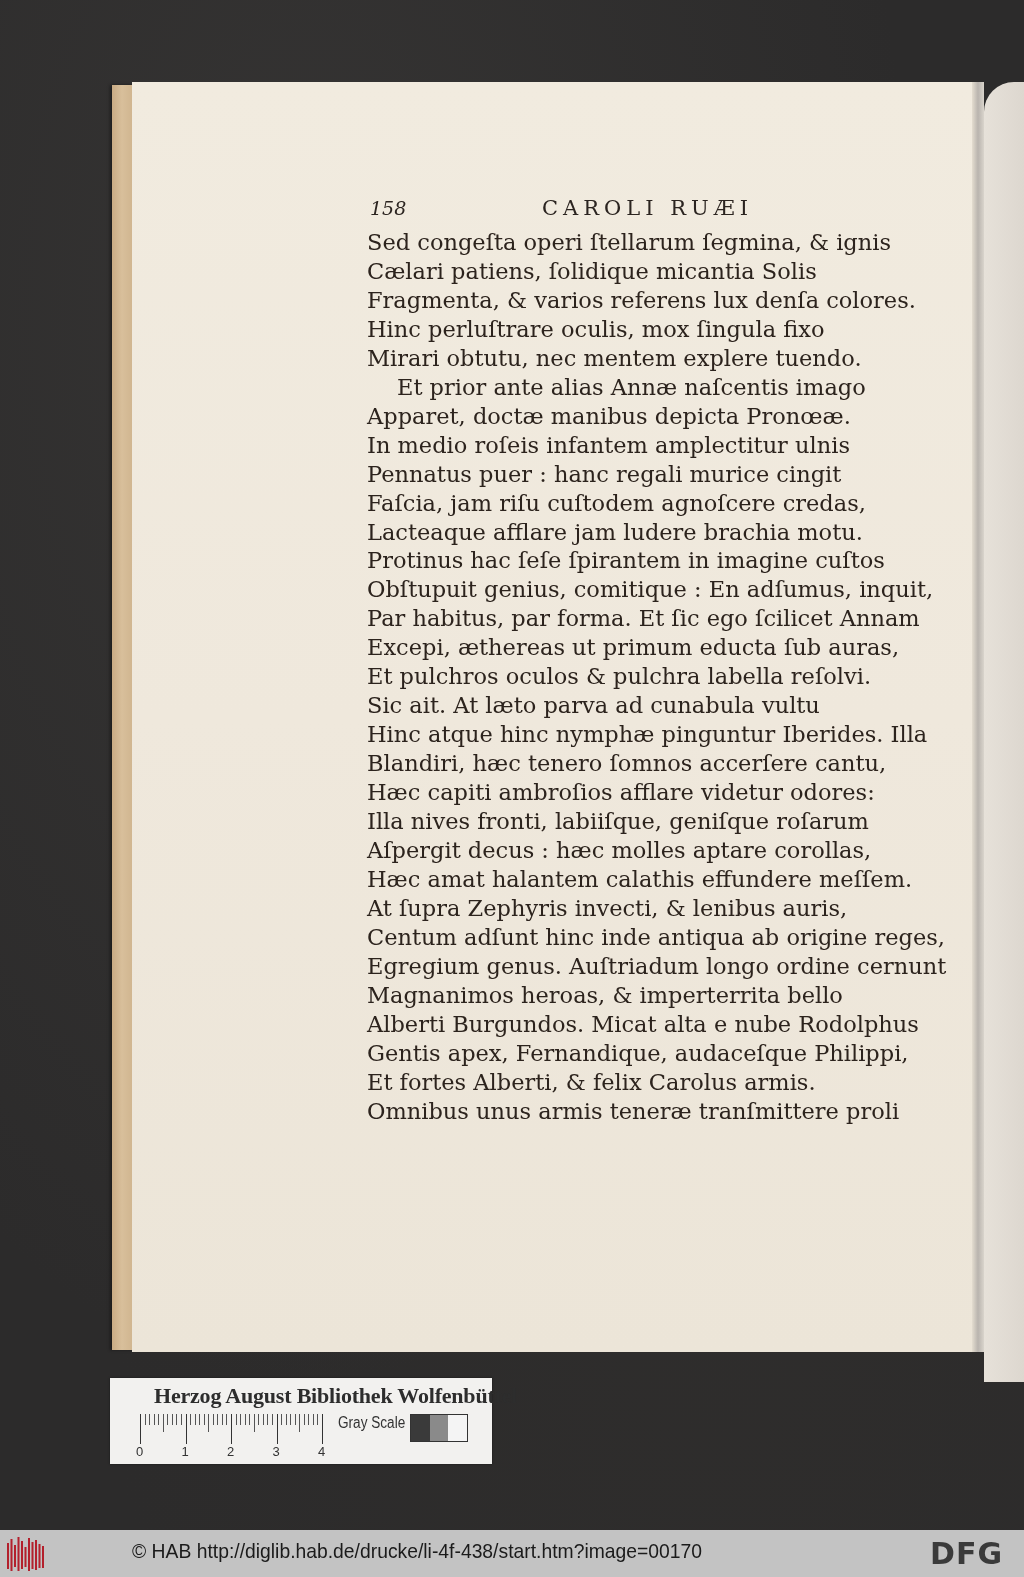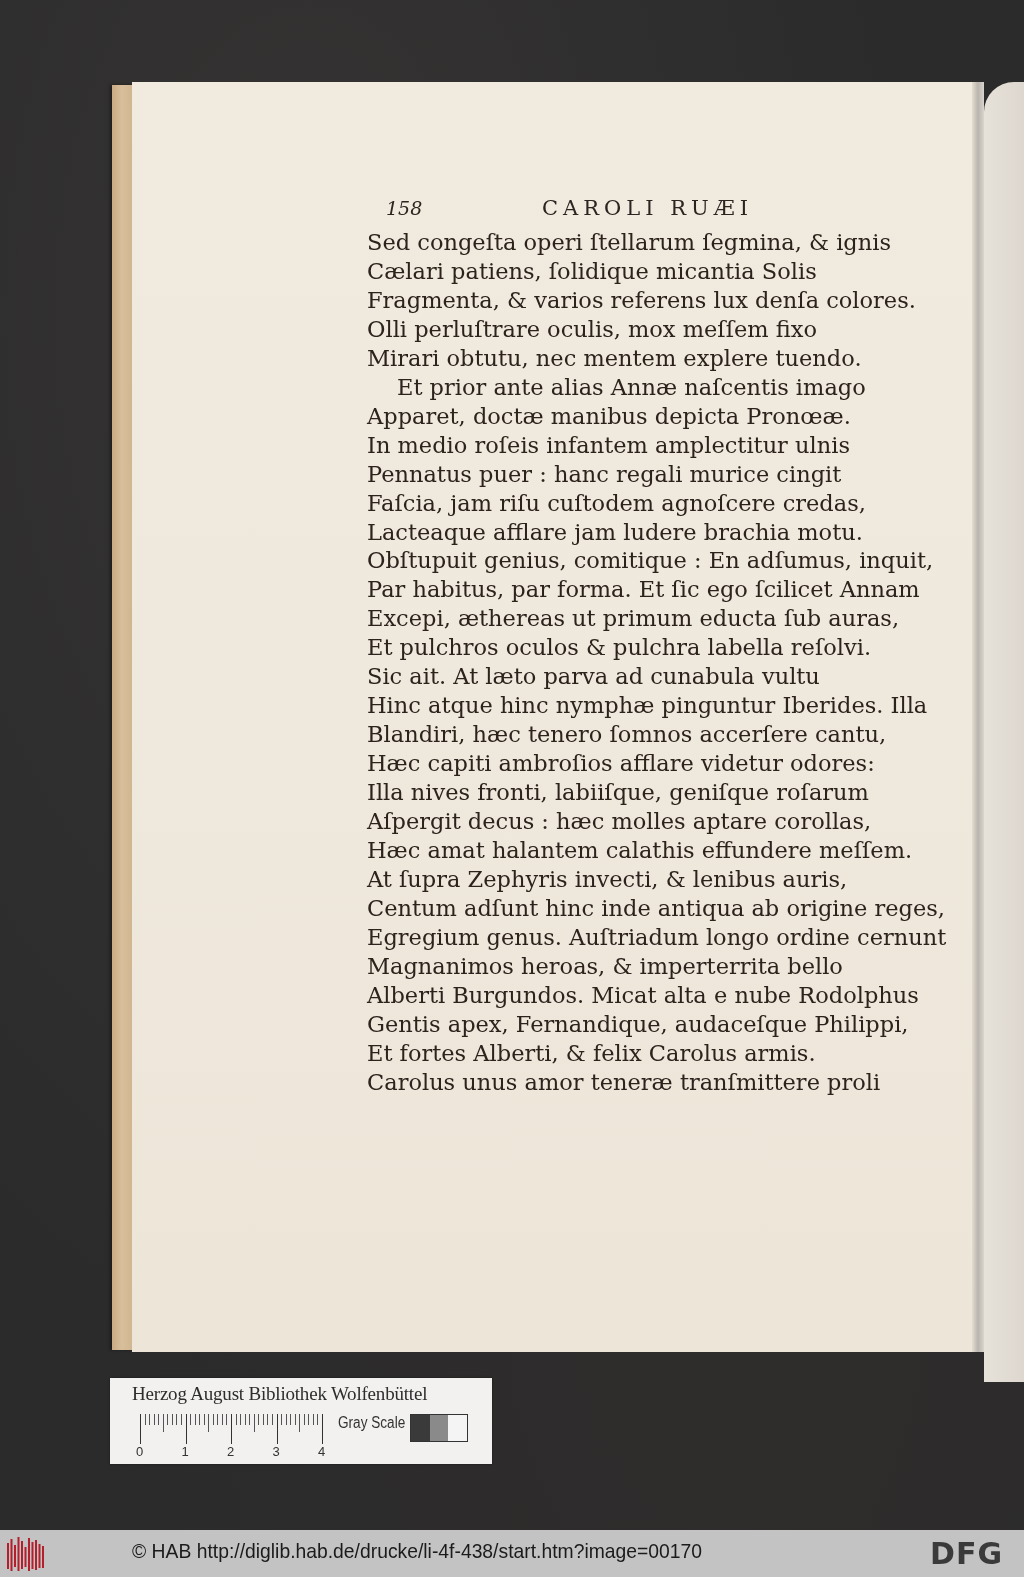--- a/index.html
+++ b/index.html
@@ -31,44 +31,44 @@
     .next-page {
       position: absolute; left: 984px; top: 82px; width: 40px; height: 1300px;
       background: linear-gradient(90deg, #e6e1d9, #ddd7cf);
       border-top-left-radius: 30px;
     }
     .page-header {
       position: absolute; left: 370px; top: 197px; width: 450px; height: 26px;
       color: #2b2420;
     }
     .page-number {
-      position: absolute; left: 16px; top: 0;
+      position: absolute; left: 0; top: 0;
       font-size: 19px; font-style: italic;
     }
     .running-head {
       position: absolute; left: 172px; top: -1px;
       font-size: 21px; letter-spacing: 5px;
     }
     .verse {
       position: absolute; left: 367px; top: 228px; width: 560px;
       color: #2c231d;
       font-size: 22.5px; line-height: 28.95px;
     }
     .verse .line { white-space: nowrap; }
     .verse .line.indent { padding-left: 30px; }
 
     .scale-card {
       position: absolute; left: 110px; top: 1378px; width: 382px; height: 86px;
       background: #f2f1ef;
       box-shadow: 0 0 2px rgba(0,0,0,0.5);
     }
     .card-title {
-      position: absolute; left: 22px; top: 5px;
-      font-family: "Liberation Serif", serif; font-weight: normal;
-      font-size: 19px; color: #2d2d2d; white-space: nowrap; letter-spacing: -0.2px;
+      position: absolute; left: 44px; top: 5px;
+      font-family: "Liberation Serif", serif; font-weight: bold;
+      font-size: 22px; color: #2d2d2d; white-space: nowrap; letter-spacing: -0.2px;
     }
     .ruler {
       position: absolute; left: 30px; top: 36px; width: 185px; height: 30px;
     }
     .ruler .tick { position: absolute; top: 0; width: 1px; background: #555; }
     .ruler-labels {
       position: absolute; left: 26px; top: 66px; width: 200px; height: 16px;
       font-family: "Liberation Sans", sans-serif; font-size: 13px; color: #333;
     }
     .ruler-labels span { position: absolute; top: 0; }
@@ -113,47 +113,48 @@
 
 <div class="page-header">
   <span class="page-number">158</span>
   <span class="running-head">CAROLI RUÆI</span>
 </div>
 
 <div class="verse" id="verse">
     <div class="line">Sed congeſta operi ſtellarum ſegmina, &amp; ignis</div>
     <div class="line">Cælari patiens, ſolidique micantia Solis</div>
     <div class="line">Fragmenta, &amp; varios referens lux denſa colores.</div>
-    <div class="line">Olli perluſtrare oculis, mox meſſem fixo</div>
+    <div class="line">Hinc perluſtrare oculis, mox ſingula fixo</div>
     <div class="line">Mirari obtutu, nec mentem explere tuendo.</div>
     <div class="line indent">Et prior ante alias Annæ naſcentis imago</div>
     <div class="line">Apparet, doctæ manibus depicta Pronœæ.</div>
     <div class="line">In medio roſeis infantem amplectitur ulnis</div>
     <div class="line">Pennatus puer : hanc regali murice cingit</div>
     <div class="line">Faſcia, jam riſu cuſtodem agnoſcere credas,</div>
     <div class="line">Lacteaque afflare jam ludere brachia motu.</div>
+    <div class="line">Protinus hac ſeſe ſpirantem in imagine cuſtos</div>
     <div class="line">Obſtupuit genius, comitique : En adſumus, inquit,</div>
     <div class="line">Par habitus, par forma. Et ſic ego ſcilicet Annam</div>
     <div class="line">Excepi, æthereas ut primum educta ſub auras,</div>
     <div class="line">Et pulchros oculos &amp; pulchra labella reſolvi.</div>
     <div class="line">Sic ait. At læto parva ad cunabula vultu</div>
     <div class="line">Hinc atque hinc nymphæ pinguntur Iberides. Illa</div>
     <div class="line">Blandiri, hæc tenero ſomnos accerſere cantu,</div>
     <div class="line">Hæc capiti ambroſios afflare videtur odores:</div>
     <div class="line">Illa nives fronti, labiiſque, geniſque roſarum</div>
     <div class="line">Aſpergit decus : hæc molles aptare corollas,</div>
     <div class="line">Hæc amat halantem calathis effundere meſſem.</div>
     <div class="line">At ſupra Zephyris invecti, &amp; lenibus auris,</div>
     <div class="line">Centum adſunt hinc inde antiqua ab origine reges,</div>
     <div class="line">Egregium genus. Auſtriadum longo ordine cernunt</div>
     <div class="line">Magnanimos heroas, &amp; imperterrita bello</div>
     <div class="line">Alberti Burgundos. Micat alta e nube Rodolphus</div>
     <div class="line">Gentis apex, Fernandique, audaceſque Philippi,</div>
     <div class="line">Et fortes Alberti, &amp; felix Carolus armis.</div>
-    <div class="line">Carolus unus amor teneræ tranſmittere proli</div>
+    <div class="line">Omnibus unus armis teneræ tranſmittere proli</div>
   </div>
 
 <div class="scale-card">
   <div class="card-title">Herzog August Bibliothek Wolfenbüttel</div>
   <div class="ruler" id="ruler">
       <div class="tick" style="left: 0px; height: 30px; background: rgb(51, 51, 51);"></div>
       <div class="tick" style="left: 4.55px; height: 11px;"></div>
       <div class="tick" style="left: 9.1px; height: 11px;"></div>
       <div class="tick" style="left: 13.65px; height: 11px;"></div>
       <div class="tick" style="left: 18.2px; height: 11px;"></div>

